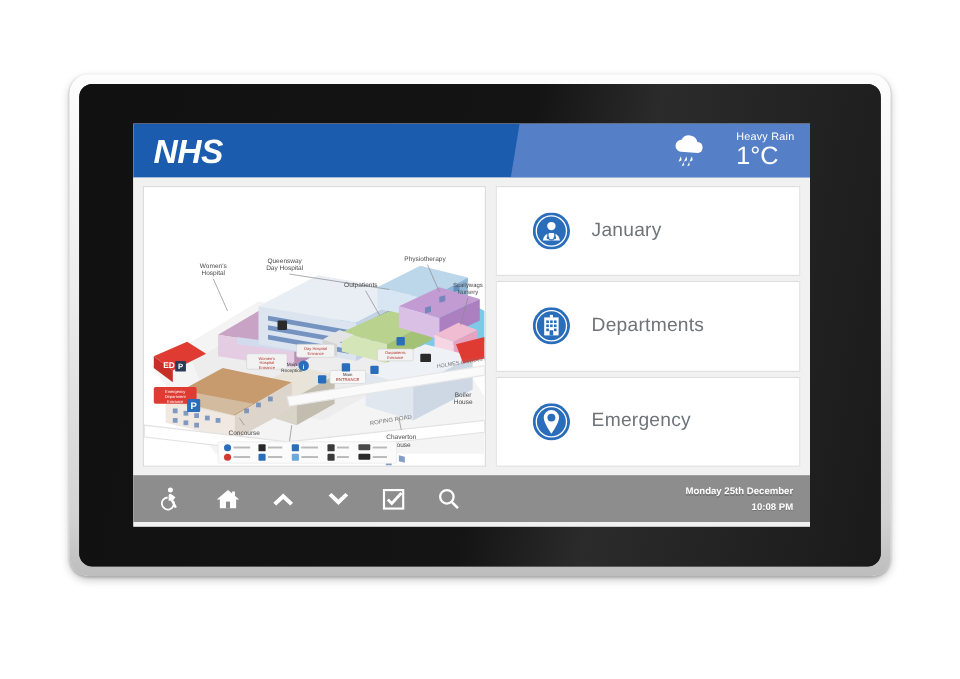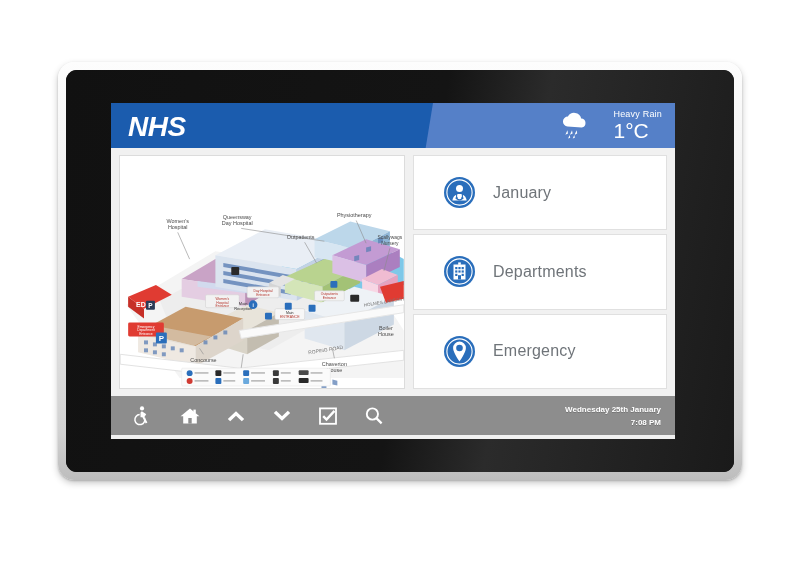--- a/index.html
+++ b/index.html
@@ -425,22 +425,22 @@
           </span>
 
           <span class="tb-ico">
             <svg viewBox="0 0 22 22" width="22" height="22">
               <circle cx="9.4" cy="9" r="5.6" fill="none" stroke="#fff" stroke-width="1.9"></circle>
               <line x1="13.6" y1="13.4" x2="18.6" y2="18.4" stroke="#fff" stroke-width="2.2"></line>
             </svg>
           </span>
 
           <div class="clock">
-            <span class="d">Wednesday 25th January</span>
-            <span class="t">7:08 PM</span>
+            <span class="d">Monday 25th December</span>
+            <span class="t">10:08 PM</span>
           </div>
         </div>
 
       </div>
     </div>
   </div>
 
 </div>
 
 </body></html>

